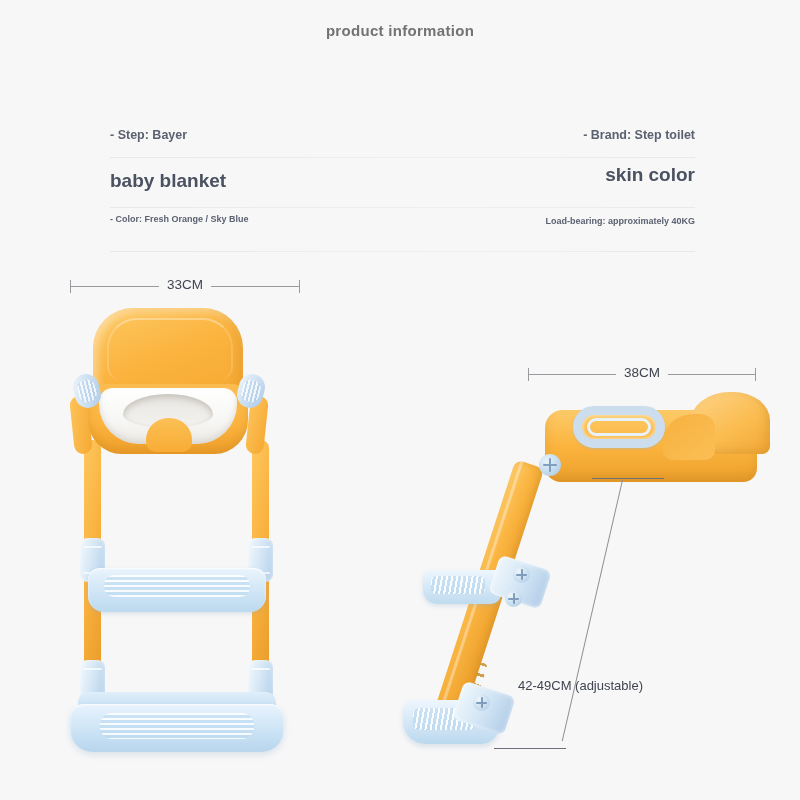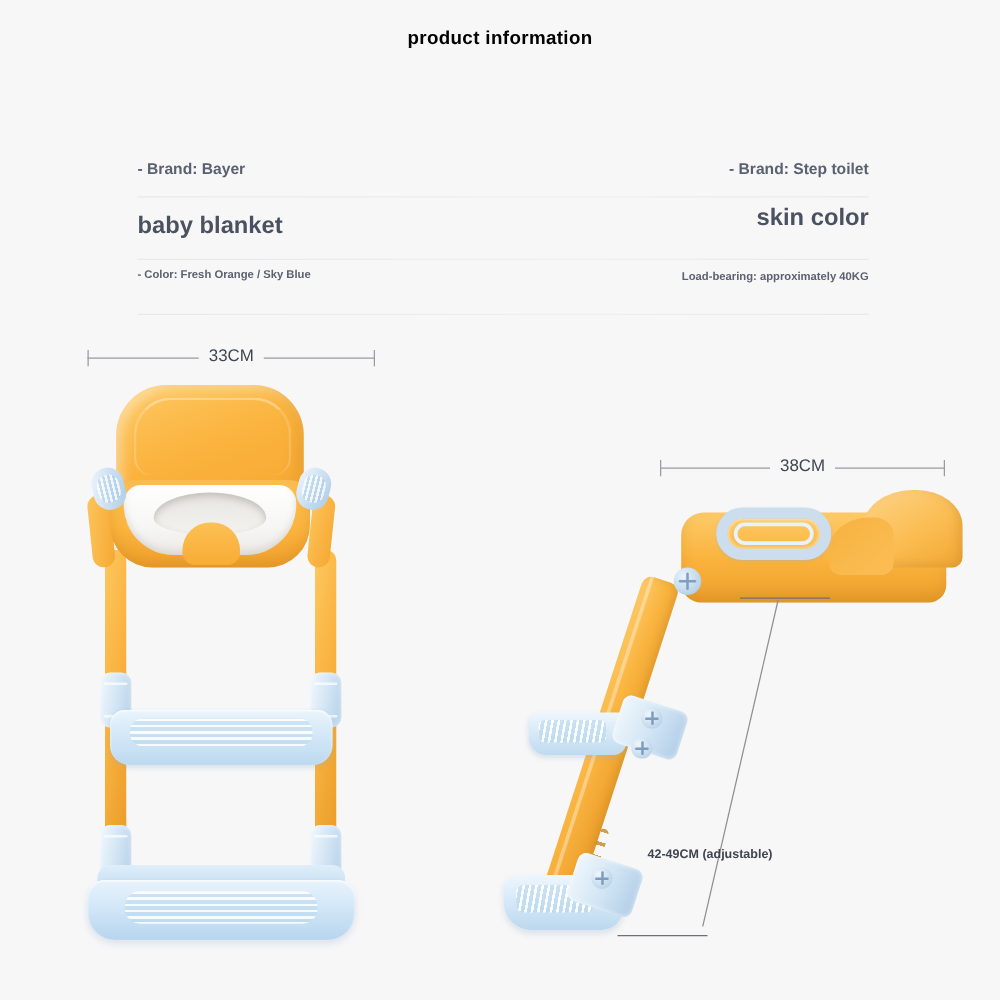--- a/index.html
+++ b/index.html
@@ -11,21 +11,21 @@
     overflow:hidden;
     position:relative;
   }
   .page{position:absolute;inset:0;}
 
   
   .title{
     position:absolute;top:22px;left:0;width:800px;
     text-align:center;
     font-size:15px;font-weight:bold;letter-spacing:.3px;
-    color:#000000;
+    color:#737373;
   }
 
   
   .specs{position:absolute;left:110px;top:118px;width:585px;}
   .spec-row{position:relative;}
   .spec-row .divider{
     position:absolute;left:0;right:0;bottom:0;height:1px;
     background:linear-gradient(to right,#e9e9ec,#efeff1 60%,#e9e9ec);
   }
   .row-1{height:40px;}
@@ -57,21 +57,21 @@
     position:absolute;top:-3px;left:50%;transform:translateX(-50%);
     background:#f7f7f8;padding:0 8px;font-size:13.5px;color:#3f4450;
     white-space:nowrap;
   }
 
   
   .dim-slant{position:absolute;}
   .dim-slant .line{position:absolute;background:#8e8e95;width:1px;transform-origin:top center;}
   .dim-slant .tick{position:absolute;height:1px;width:72px;background:#6f6f77;}
   .dim-slant .txt{
-    position:absolute;font-size:10px;font-weight:bold;color:#3f4450;white-space:nowrap;
+    position:absolute;font-size:13px;font-weight:normal;color:#3f4450;white-space:nowrap;
   }
 
   
   .prod-left{position:absolute;left:60px;top:300px;width:260px;height:470px;}
 
   .l-backrest{
     position:absolute;left:33px;top:8px;width:150px;height:105px;
     background:linear-gradient(160deg,#fdc964 0%,#fbb43f 45%,#f5a62f 100%);
     border-radius:40px 40px 26px 26px;
     box-shadow:inset -6px -4px 10px rgba(200,130,30,.28), inset 5px 4px 9px rgba(255,255,255,.4);
@@ -289,21 +289,21 @@
 </head>
 <body>
 
 <div class="page">
 
   <div class="title">product information</div>
 
   <div class="specs">
 
     <div class="spec-row row-1">
-      <div class="cell-l r1l lbl-sm">- Brand: Bayer</div>
+      <div class="cell-l r1l lbl-sm">- Step: Bayer</div>
       <div class="cell-r r1r lbl-sm">- Brand: Step toilet</div>
       <div class="divider"></div>
     </div>
 
     <div class="spec-row row-2">
       <div class="cell-l r2l lbl-big">baby blanket</div>
       <div class="cell-r r2r lbl-big r">skin color</div>
       <div class="divider"></div>
     </div>
 

